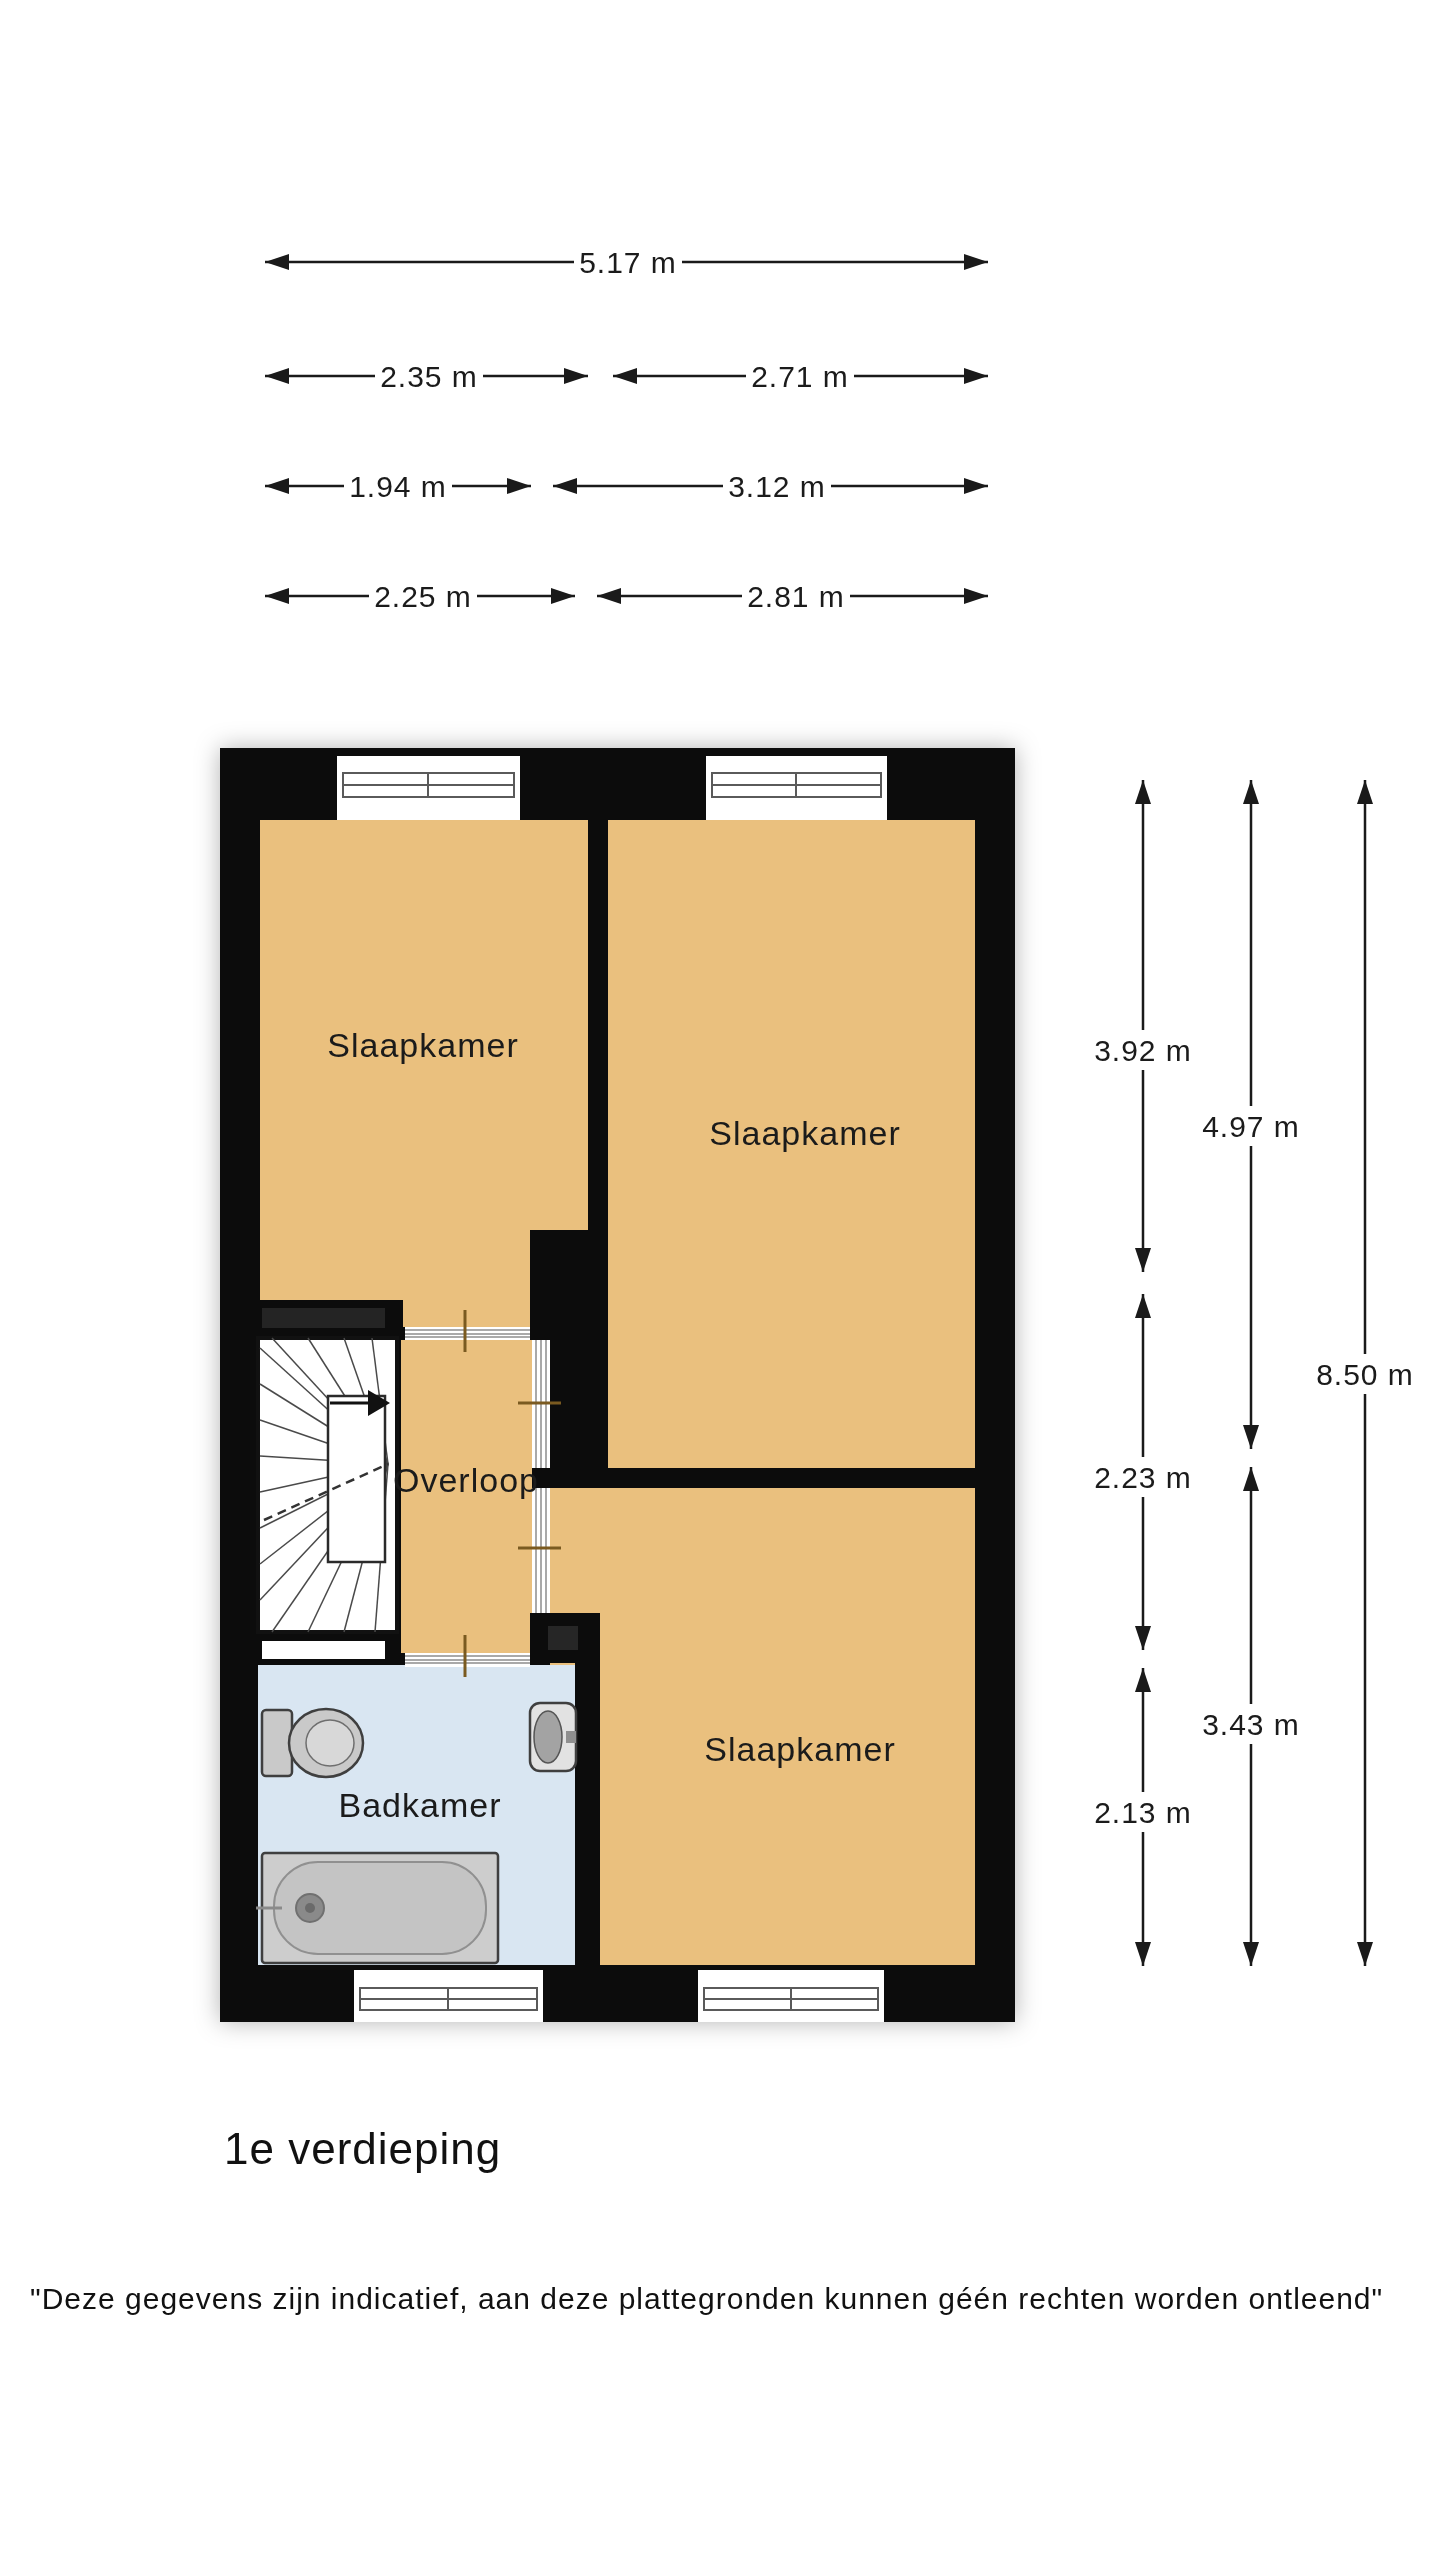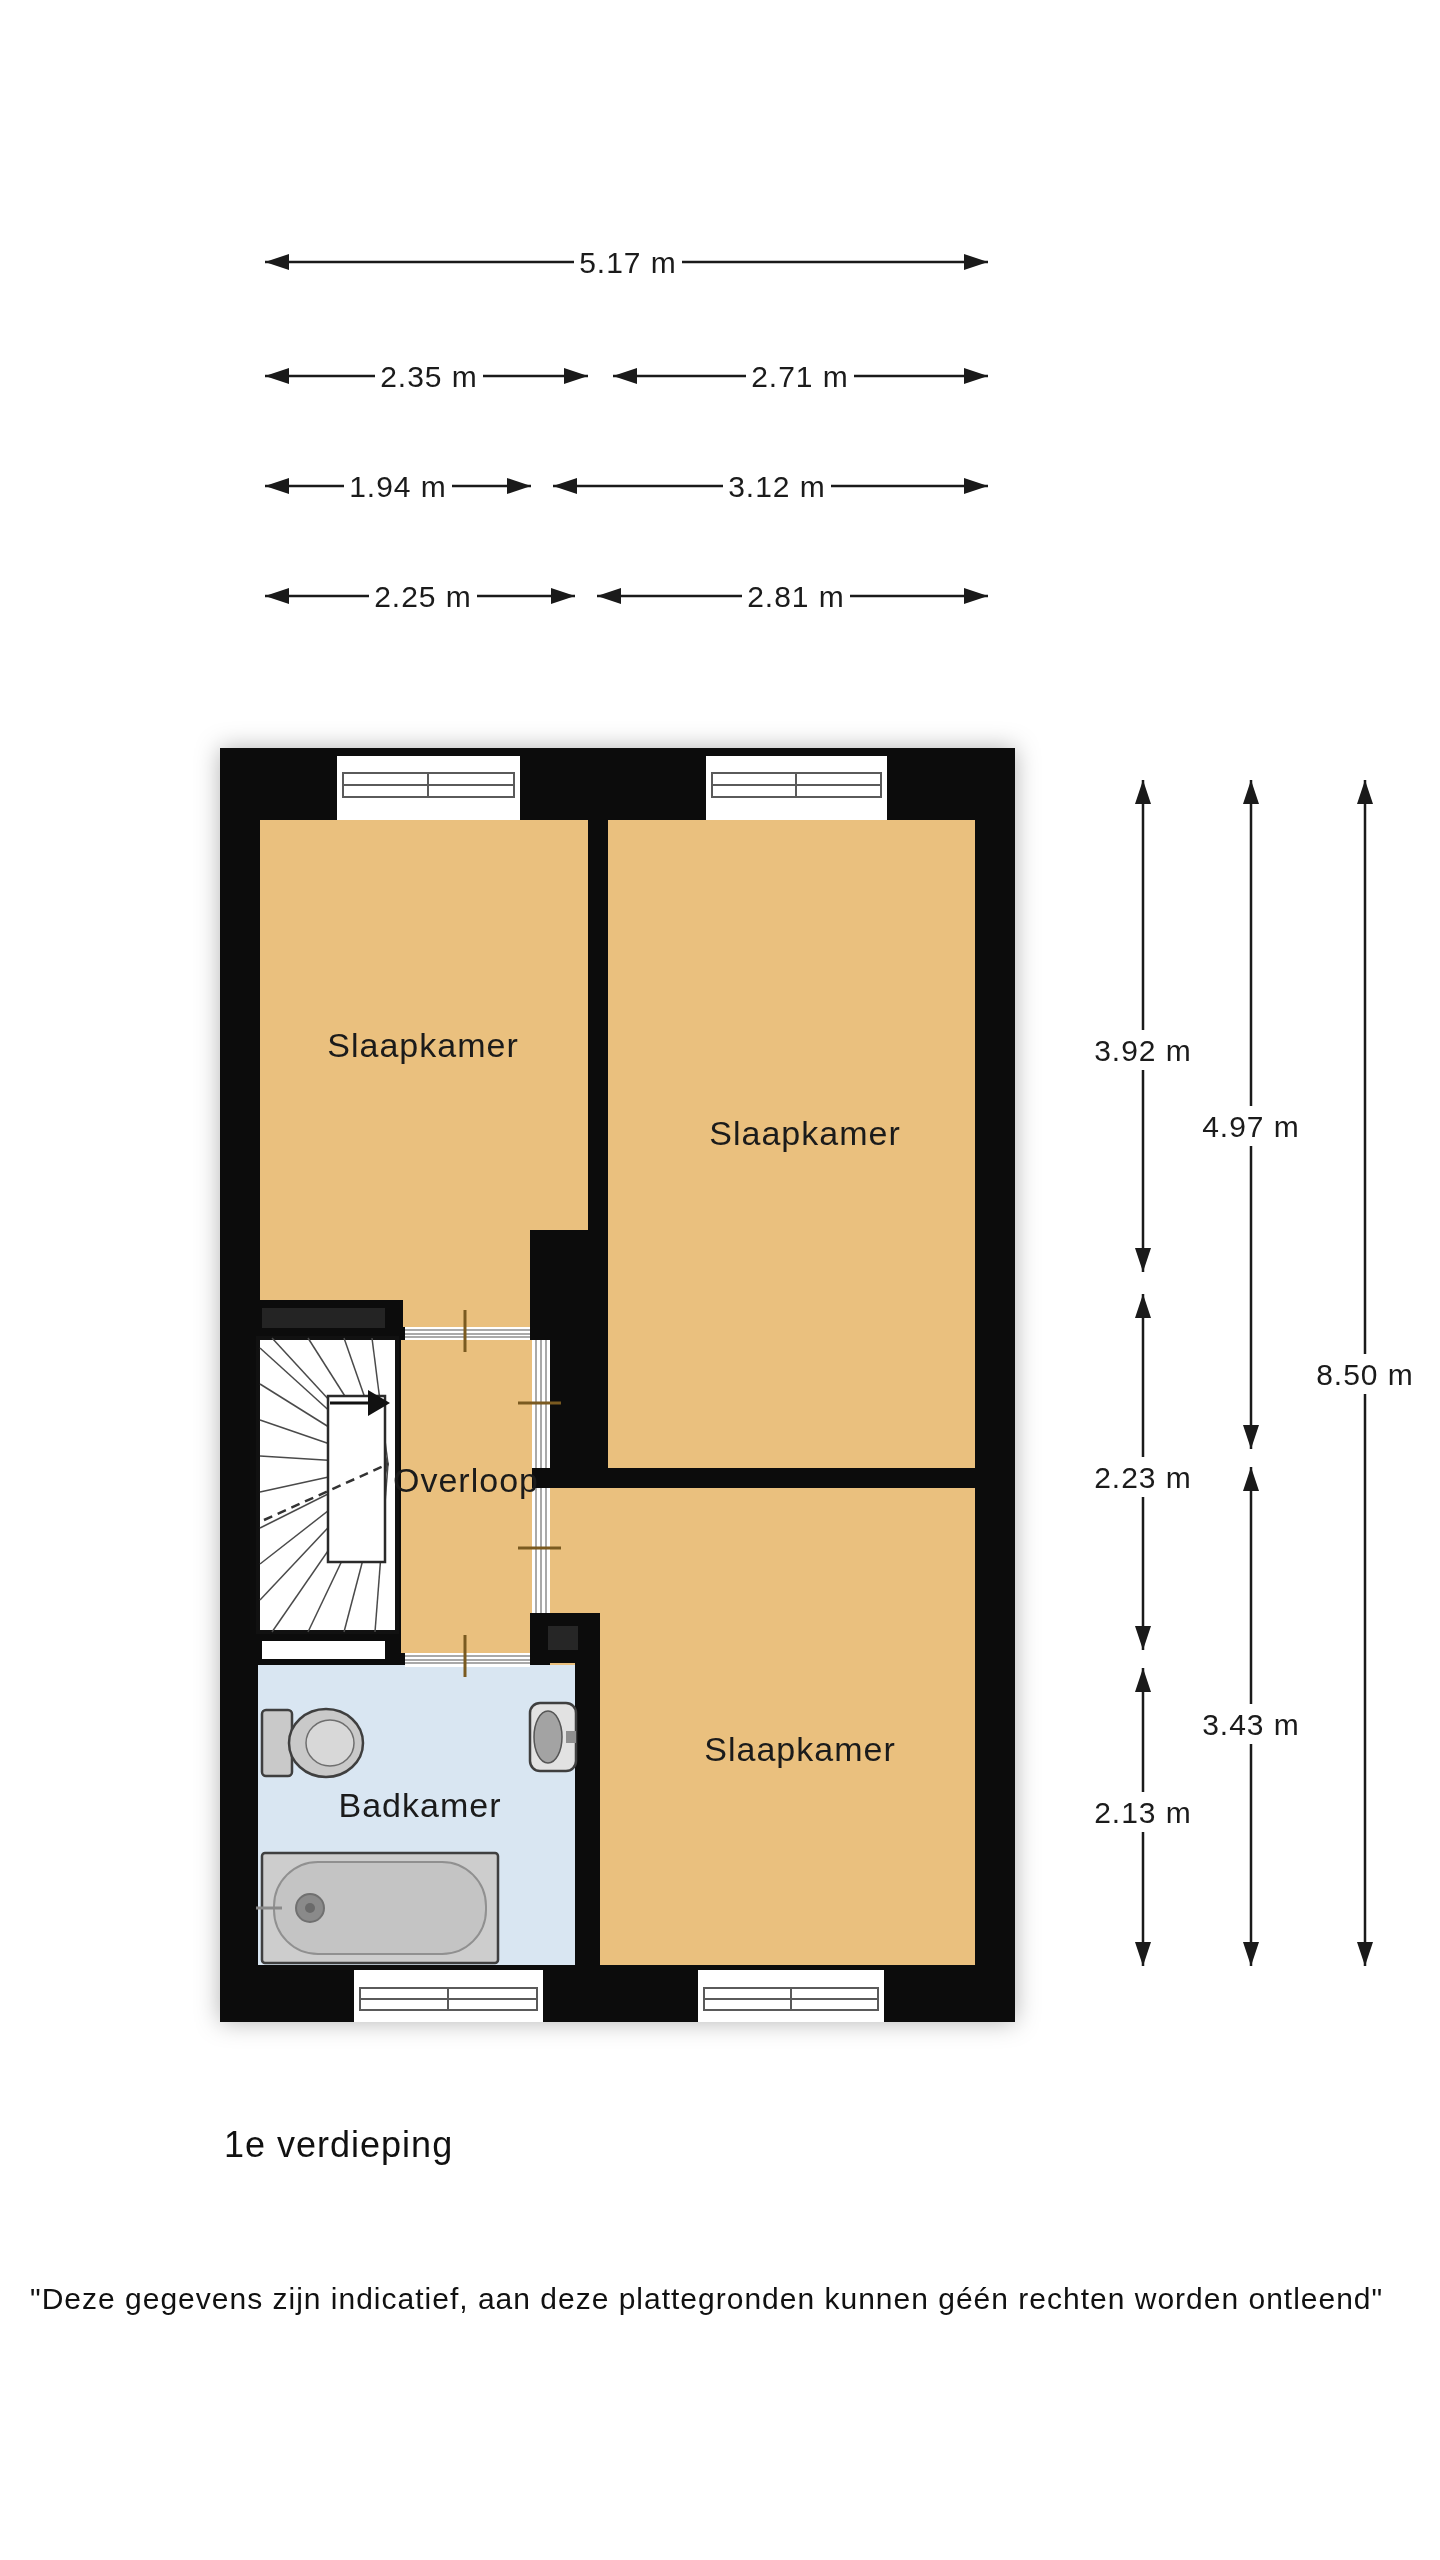--- a/index.html
+++ b/index.html
@@ -2,21 +2,21 @@
 <html><head>
 <meta charset="utf-8">
 <style>
   html,body{margin:0;padding:0;background:#ffffff;}
   body{font-family:"Liberation Sans",sans-serif;}
   #page{position:relative;width:1412px;height:2560px;background:#fff;overflow:hidden;}
   .abs{position:absolute;}
   svg text{font-family:"Liberation Sans",sans-serif;fill:#1b1b1b;}
   .dimtext{font-size:30px;letter-spacing:1px;}
   .roomtext{font-size:34px;letter-spacing:1px;}
-  #floor-label{left:224px;top:2124px;font-size:36px;letter-spacing:1px;color:#111;text-align:center;}
+  #floor-label{left:224px;top:2124px;font-size:44px;letter-spacing:1px;color:#111;text-align:center;}
   #disclaimer{left:30px;top:2282px;font-size:30px;letter-spacing:1px;color:#111;white-space:nowrap;}
   #plan-svg{filter:drop-shadow(0 0 12px rgba(0,0,0,0.30));}
 </style>
 </head>
 <body>
 
 <div id="page">
 
   <svg class="abs" id="top-dims" style="left:0;top:0" width="1440" height="680" viewBox="0 0 1440 680">
     <g stroke="#1a1a1a" stroke-width="2.5" fill="#1a1a1a">

